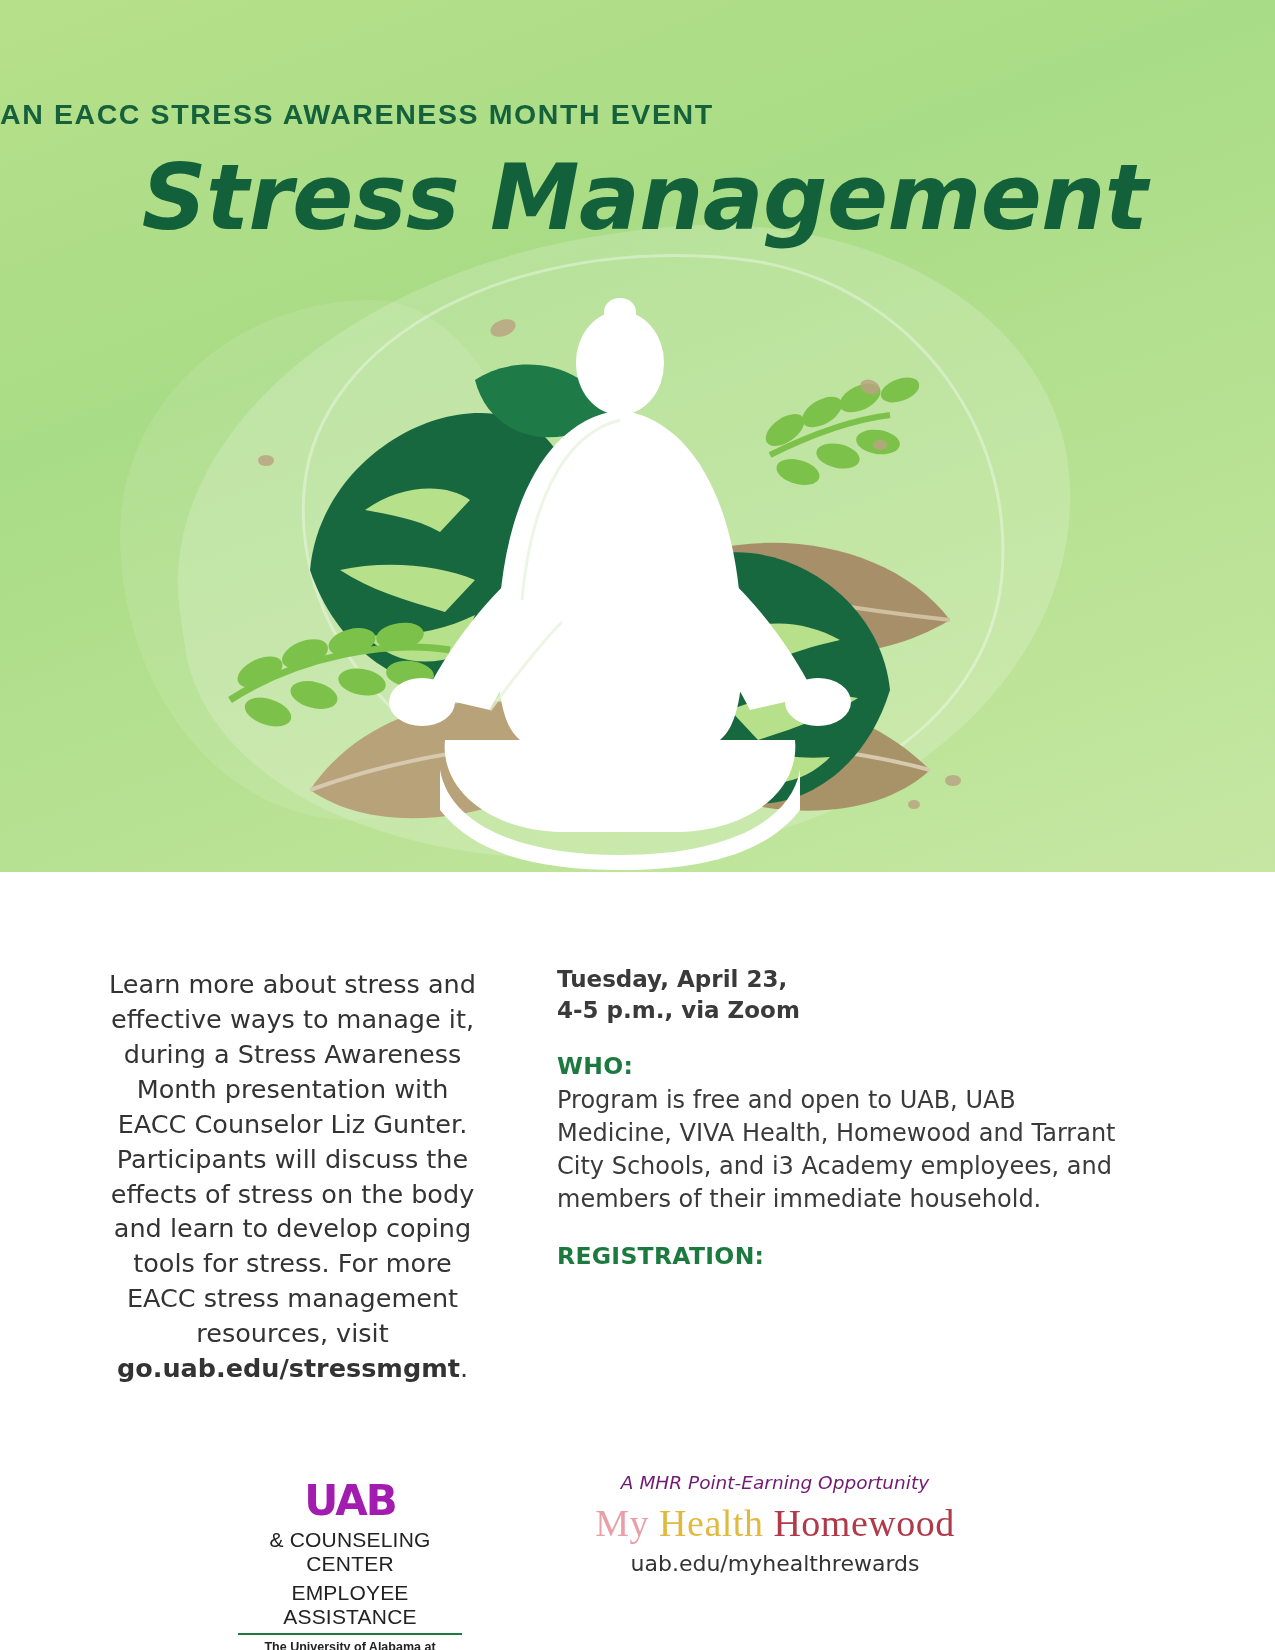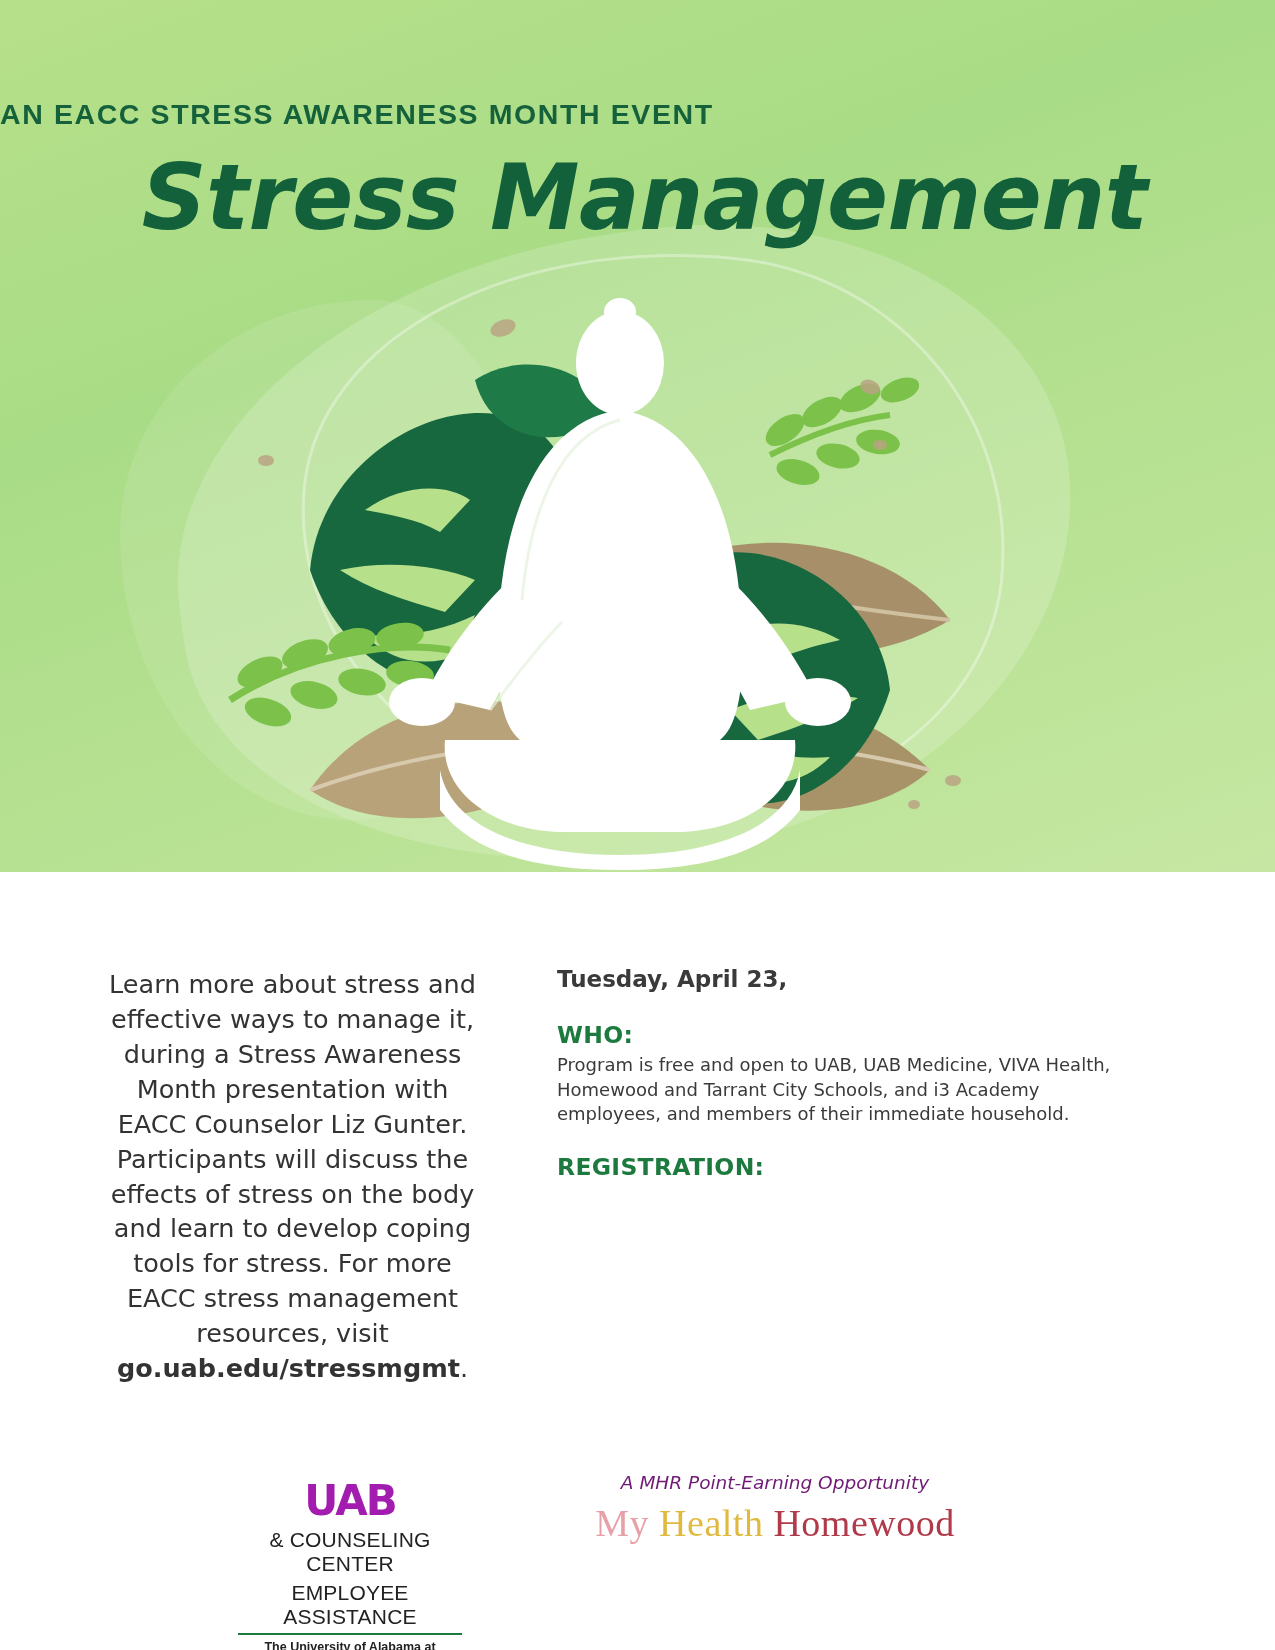--- a/index.html
+++ b/index.html
@@ -110,21 +110,21 @@
     font-family: "DejaVu Sans", sans-serif;
   }
   .sec-head {
     color: #1d7a3f;
     font-weight: bold;
     font-size: 23.5px;
     letter-spacing: .3px;
     margin-bottom: 4px;
   }
   .sec-body {
-    font-size: 18px;
+    font-size: 24px;
     line-height: 1.37;
     color: #3a3a3a;
   }
   .sec-body.bold { font-weight: bold; font-size: 23px; line-height: 1.35; }
   .sec { margin-bottom: 26px; }
   .sec-body b { font-weight: bold; }
   .sec-body i { font-style: italic; }
 
   
   .footer-left {
@@ -289,20 +289,21 @@
 <div class="content">
 
   <div class="left-col">
     <span>Learn more about stress and effective ways to manage it, during a Stress Awareness Month presentation with EACC Counselor Liz Gunter. Participants will discuss the effects of stress on the body and learn to develop coping tools for stress. For more EACC stress management resources, visit </span><b>go.uab.edu/stressmgmt</b><span>.</span>
   </div>
 
   <div class="right-col">
 
     <div class="sec">
       <div class="sec-body bold">Tuesday, April 23,</div>
+      <div class="sec-body bold">4-5 p.m., via Zoom</div>
     </div>
 
     <div class="sec">
       <div class="sec-head">WHO:</div>
       <div class="sec-body">Program is free and open to  UAB, UAB Medicine, VIVA Health, Homewood and Tarrant City Schools, and i3 Academy employees, and members of their immediate household.</div>
     </div>
 
     <div class="sec">
       <div class="sec-head">REGISTRATION:</div>
     </div>
@@ -313,15 +314,16 @@
     <div class="uab-logo">UAB</div>
     <div class="eacc-line">&amp; COUNSELING CENTER</div>
     <div class="eacc-line">EMPLOYEE ASSISTANCE</div>
     <div class="eacc-rule"></div>
     <div class="eacc-sub">The University of Alabama at Birmingham</div>
   </div>
 
   <div class="footer-right">
     <div class="mhr-tag">A MHR Point-Earning Opportunity</div>
     <div class="mhr-logo"><span class="mhr-my">My</span> <span class="mhr-health">Health</span> <span class="mhr-rewards">Homewood</span></div>
+    <div class="mhr-url">uab.edu/myhealthrewards</div>
   </div>
 
 </div>
 
 </body></html>

